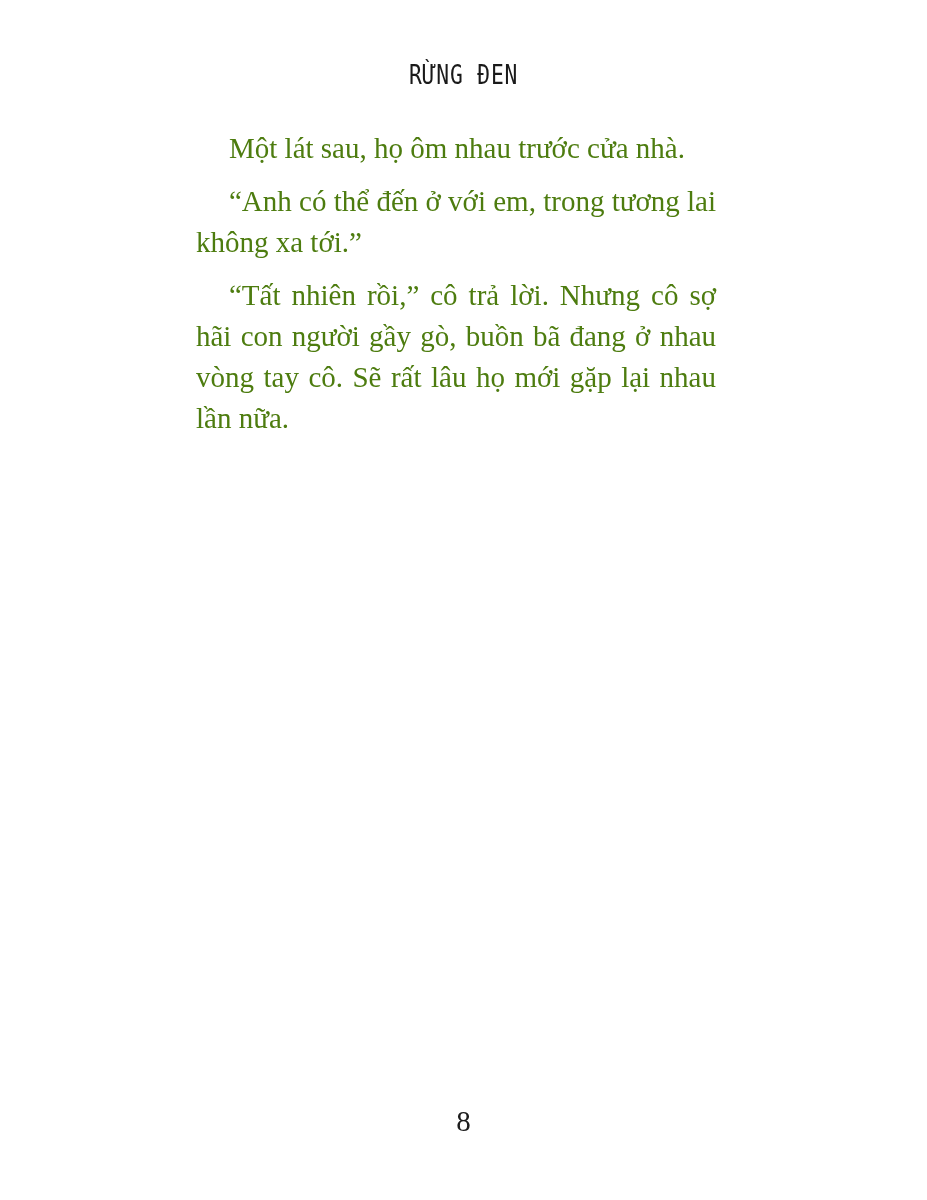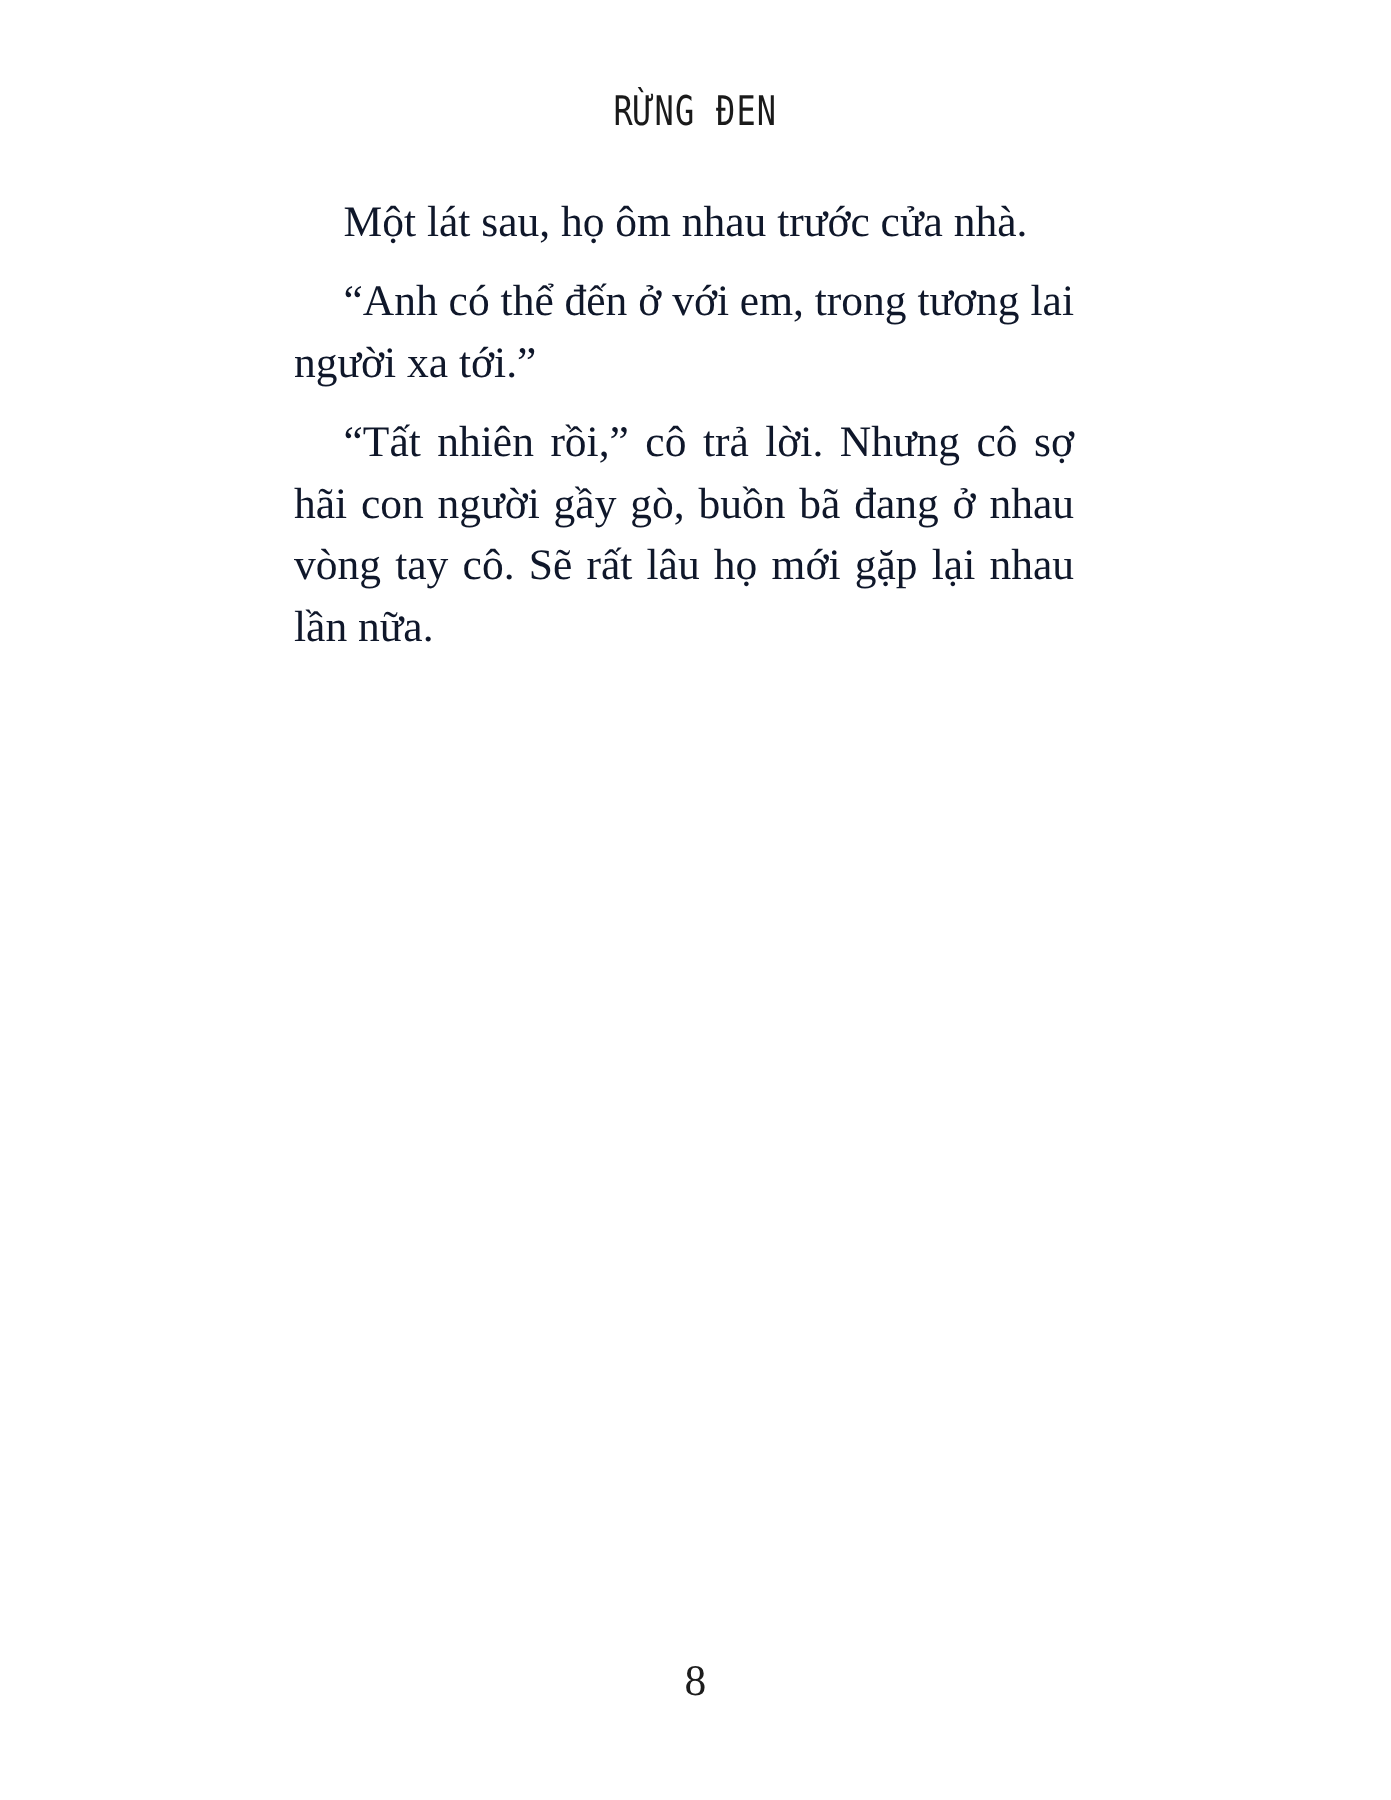--- a/index.html
+++ b/index.html
@@ -34,21 +34,21 @@
     transform-origin: center;
   }
   .body-text {
     position: absolute;
     top: 128px;
     left: 196px;
     width: 520px;
     font-size: 29px;
     line-height: 41px;
     text-align: justify;
-    color: #0f172a;
+    color: #4d7c0f;
   }
   .body-text p {
     margin: 0 0 12px 0;
     text-indent: 33px;
   }
   .page-number {
     position: absolute;
     top: 1105px;
     left: 0;
     width: 100%;
@@ -62,19 +62,19 @@
 <body>
 
 <div class="book-page">
 
   <div class="running-head">
     <span class="head-inner">RỪNG ĐEN</span>
   </div>
 
   <div class="body-text">
     <p>Một lát sau, họ ôm nhau trước cửa nhà.</p>
-    <p>“Anh có thể đến ở với em, trong tương lai người xa tới.”</p>
+    <p>“Anh có thể đến ở với em, trong tương lai không xa tới.”</p>
     <p>“Tất nhiên rồi,” cô trả lời. Nhưng cô sợ hãi con người gầy gò, buồn bã đang ở nhau vòng tay cô. Sẽ rất lâu họ mới gặp lại nhau lần nữa.</p>
   </div>
 
   <div class="page-number">8</div>
 
 </div>
 
 </body></html>

